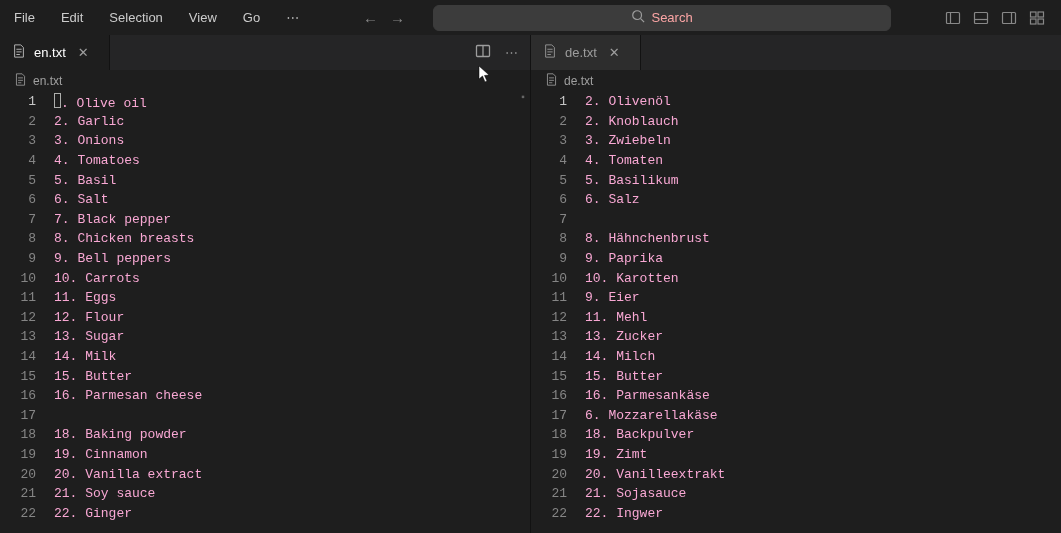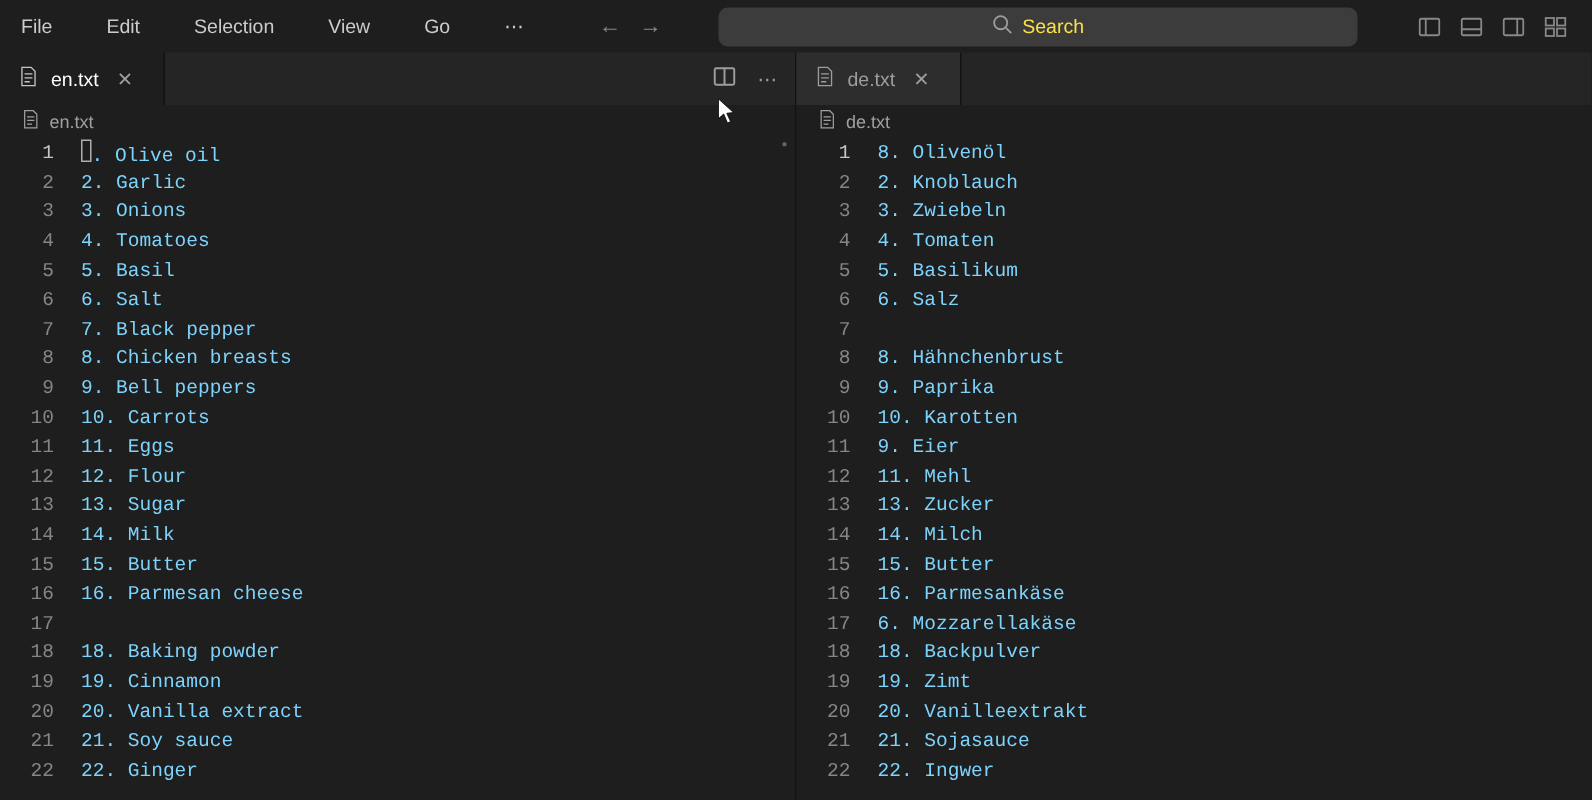--- a/index.html
+++ b/index.html
@@ -5,31 +5,31 @@
   * { margin:0; padding:0; box-sizing:border-box; }
   body {
     background:#1e1e1e; color:#cccccc;
     font-family:"Segoe UI",Arial,sans-serif; font-size:13px;
     width:1061px; height:533px; overflow:hidden;
     display:flex; flex-direction:column;
   }
   
   .menubar {
     height:35px; display:flex; align-items:center; padding:0 6px;
-    background:#1e1e1e; color:#cccccc; gap:20px;
+    background:#1e1e1e; color:#cccccc; gap:10px;
   }
   .menu-item { padding:4px 8px; cursor:pointer; border-radius:4px; }
   .menu-ellipsis { padding:4px 8px; cursor:pointer; letter-spacing:2px; }
   .spacer { flex:1; }
   .nav-arrows { display:flex; gap:12px; margin-right:18px; color:#888; }
   .nav-arrow { cursor:pointer; font-size:15px; }
   .searchbox {
     width:458px; height:26px; background:#3c3c3c; border:1px solid #3c3c3c;
     border-radius:6px; display:flex; align-items:center; justify-content:center;
-    color:#fde047; gap:6px; cursor:text;
+    color:#fca5a5; gap:6px; cursor:text;
   }
   .search-icon svg { width:14px; height:14px; stroke:#9d9d9d; }
   .right-icons { display:flex; gap:12px; margin-left:auto; padding-right:10px; color:#888; }
   .layout-icon { width:16px; height:16px; cursor:pointer; display:flex; align-items:center; justify-content:center; }
   .layout-icon svg { width:16px; height:16px; stroke:#888; fill:none; stroke-width:1.2; }
 
   
   .split { flex:1; display:flex; min-height:0;justify-content:flex-end; }
   .pane { flex:1; display:flex; flex-direction:column; min-width:0; border-right:1px solid #121212; }
   .pane:last-child { border-right:none; }
@@ -58,21 +58,21 @@
     flex:1; overflow:hidden; background:#1e1e1e;
     font-family:Consolas,"Courier New",monospace; font-size:13px;
     position:relative;
   }
   .lines { }
   .line { display:flex; align-items:center; height:19.6px; }
   .gutter {
     width:54px; text-align:right; padding-right:18px; color:#858585;
     user-select:none;
   }
-  .code { color:#7dd3fc; white-space:pre; }
+  .code { color:#f9a8d4; white-space:pre; }
   .line.current .gutter { color:#c6c6c6; }
   .cursor-box {
     display:inline-block; width:7px; height:15px; border:1px solid #aeafad;
     margin-right:0px; box-sizing:border-box; position:relative; top:1px;
   }
   .minimap-corner {
     position:absolute; top:0; right:0; width:10px; height:10px;
     color:#666; font-size:10px;
   }
   .pointer {
@@ -282,21 +282,21 @@
             <path d="M3 1h7l3 3v11H3z" fill="none" stroke="#a0a0a0"></path>
             <path d="M5 6h6M5 9h6M5 12h4" stroke="#a0a0a0"></path>
           </svg>
       </span>
       <span>de.txt</span>
     </div>
     <div class="editor">
       <div class="lines" id="lines-right">
           <div class="line current">
             <div class="gutter">1</div>
-            <div class="code">8. Olivenöl</div>
+            <div class="code">2. Olivenöl</div>
           </div>
           <div class="line">
             <div class="gutter">2</div>
             <div class="code">2. Knoblauch</div>
           </div>
           <div class="line">
             <div class="gutter">3</div>
             <div class="code">3. Zwiebeln</div>
           </div>
           <div class="line">

